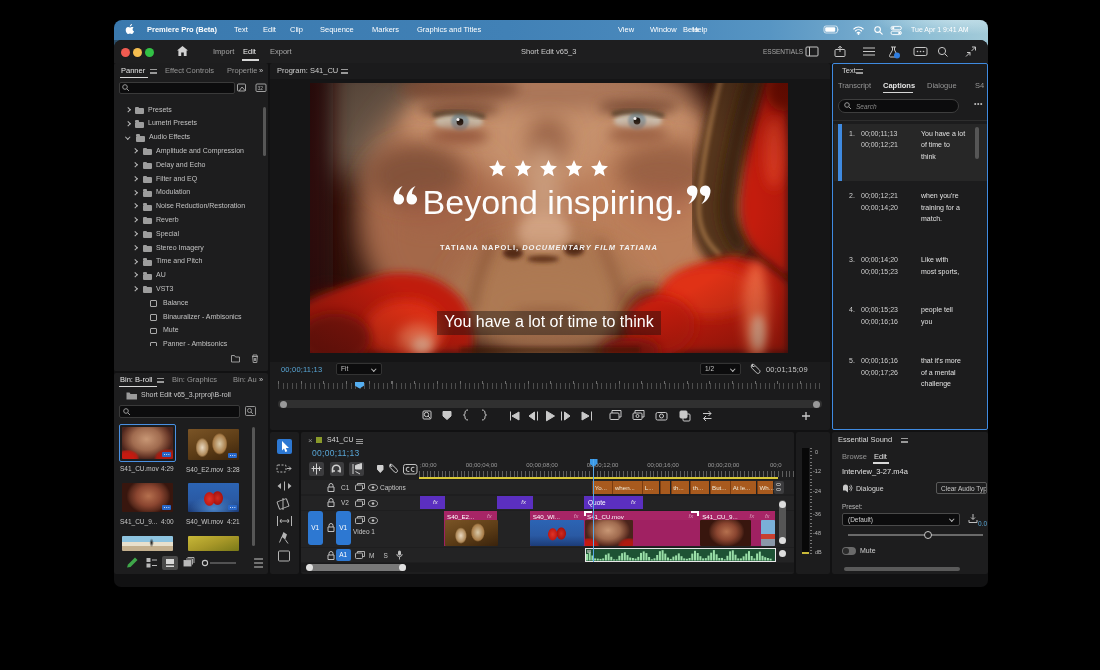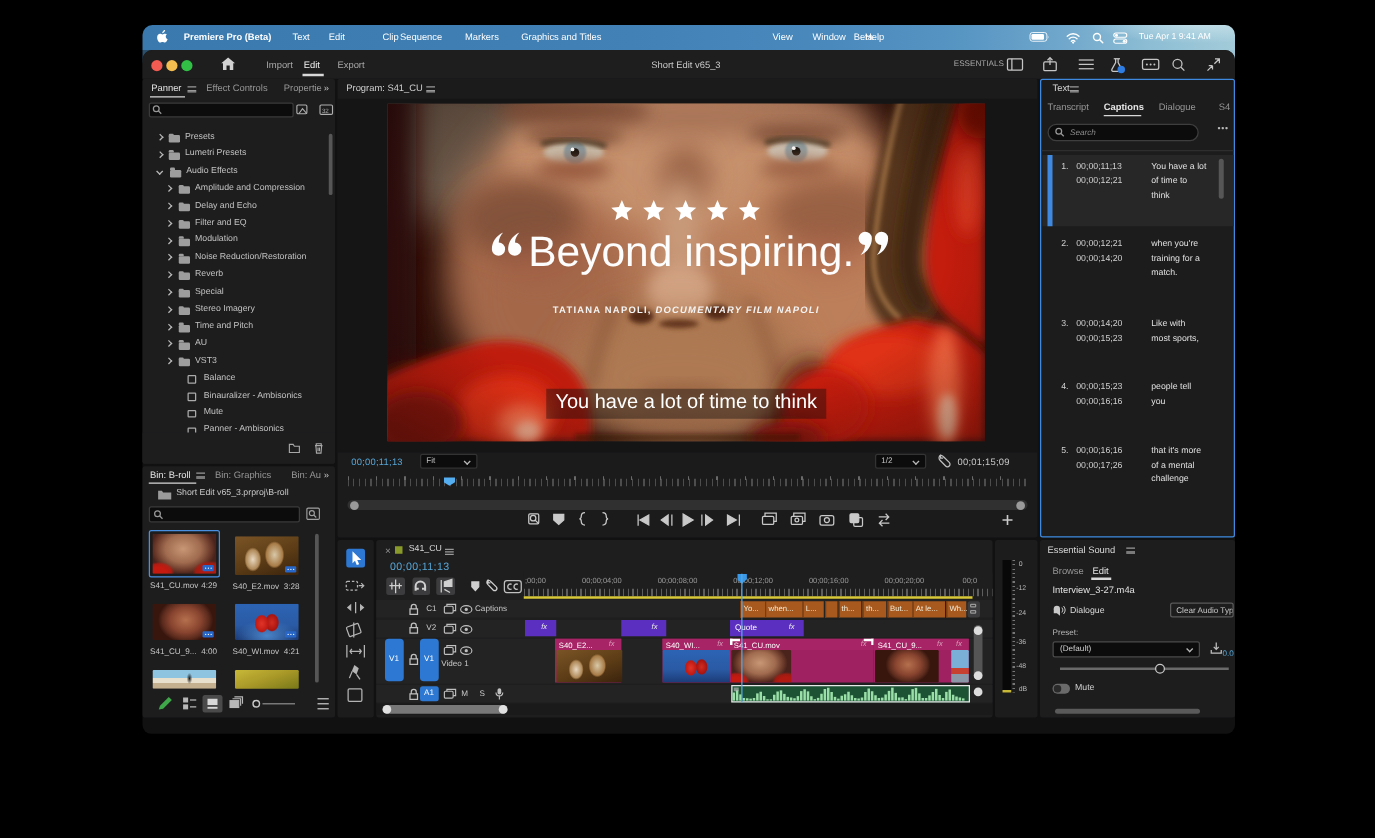--- a/index.html
+++ b/index.html
@@ -47,21 +47,21 @@
   </div>
 <div class="abs corner" style="left:114px;top:40px;background:#2c506c"></div>
 <div class="abs corner" style="left:976px;top:40px;background:#9cc3d3"></div>
 <svg class="abs" width="10" height="12" viewBox="0 0 10 12" style="left:125px;top:24px">
 <path fill="#fff" d="M6.4 1.6c.5-.6.8-1.3.7-1.6-.6 0-1.3.4-1.7.9-.4.5-.7 1.2-.6 1.6.6.1 1.2-.3 1.6-.9z"></path>
 <path fill="#fff" d="M7.1 3c-1 0-1.5.5-2.1.5C4.4 3.5 3.8 3 3 3 1.9 3 .7 4 .7 5.9c0 1.9 1.4 4.1 2.5 4.1.6 0 1-.4 1.8-.4s1.1.4 1.8.4c1 0 2-1.7 2.3-2.7-1-.4-1.5-1.2-1.5-2.1 0-.8.5-1.5 1-1.8C8.2 3.2 7.6 3 7.1 3z"></path>
   </svg>
 <div class="mtxt mbold" style="left:147px">Premiere Pro (Beta)</div>
 <div class="mtxt" style="left:234px">Text</div>
 <div class="mtxt" style="left:263px">Edit</div>
-<div class="mtxt" style="left:306px">Clip</div>
+<div class="mtxt" style="left:290px">Clip</div>
 <div class="mtxt" style="left:320px">Sequence</div>
 <div class="mtxt" style="left:372px">Markers</div>
 <div class="mtxt" style="left:417px">Graphics and Titles</div>
 <div class="mtxt" style="left:618px">View</div>
 <div class="mtxt" style="left:650px">Window</div>
 <div class="mtxt" style="left:692px">Help</div>
 <div class="mtxt" style="left:683px">Beta</div>
 <svg class="abs" width="16" height="8" viewBox="0 0 16 8" style="left:824px;top:26px">
 <rect x="0" y="0" width="13.5" height="7" rx="2" fill="none" stroke="rgba(255,255,255,.85)" stroke-width="0.8"></rect>
 <rect x="1.2" y="1.2" width="10" height="4.6" rx="1" fill="#fff"></rect>
@@ -375,21 +375,21 @@
 <svg width="24" height="22" viewBox="0 0 24 22" style="left:393px;top:186px">
 <path d="M9.5 0 C4 2.5 0.5 7.5 0.5 13.5 A5.3 5.3 0 1 0 6 8 C6 5 7.5 2.5 9.5 0 Z" fill="#fdfdfd"></path>
 <path d="M22.5 0 C17 2.5 13.5 7.5 13.5 13.5 A5.3 5.3 0 1 0 19 8 C19 5 20.5 2.5 22.5 0 Z" fill="#fdfdfd"></path>
   </svg>
 <svg width="24" height="22" viewBox="0 0 24 22" style="left:687px;top:183px">
 <g transform="rotate(180 12 10.5)">
 <path d="M9.5 0 C4 2.5 0.5 7.5 0.5 13.5 A5.3 5.3 0 1 0 6 8 C6 5 7.5 2.5 9.5 0 Z" fill="#fdfdfd"></path>
 <path d="M22.5 0 C17 2.5 13.5 7.5 13.5 13.5 A5.3 5.3 0 1 0 19 8 C19 5 20.5 2.5 22.5 0 Z" fill="#fdfdfd"></path>
     </g>
   </svg>
-<div style="position:absolute;left:310px;top:243px;width:478px;text-align:center;color:#f4f4f4;font-size:7.5px;font-weight:bold;letter-spacing:1px">TATIANA NAPOLI, <span style="font-style:italic">DOCUMENTARY FILM NAPOLI</span></div>
+<div style="position:absolute;left:310px;top:243px;width:478px;text-align:center;color:#f4f4f4;font-size:7.5px;font-weight:bold;letter-spacing:1px">TATIANA NAPOLI, <span style="font-style:italic">DOCUMENTARY FILM TATIANA</span></div>
 <div style="position:absolute;left:310px;top:311px;width:478px;text-align:center"><span style="display:inline-block;background:rgba(12,12,12,.4);color:#fff;font-size:16px;padding:2px 7px 4px">You have a lot of time to think</span></div>
 <div class="t7" style="left:281px;top:365px;color:#58a6d6;font-size:7.5px;letter-spacing:.2px">00;00;11;13</div>
 <div class="srch" style="left:336px;top:362.5px;width:46px;height:12px;border-radius:2px;border-color:#333"></div>
 <div class="t65" style="left:341px;top:365px">Fit</div>
 <div class="chevd" style="left:372px;top:366.5px"></div>
 <div class="srch" style="left:700px;top:362.5px;width:41px;height:12px;border-radius:2px;border-color:#333"></div>
 <div class="t65" style="left:705px;top:365px">1/2</div>
 <div class="chevd" style="left:731px;top:366.5px"></div>
 <svg width="11" height="11" viewBox="0 0 11 11" style="left:750px;top:363px">
 <path d="M2.5 1 C1 2 0.8 4 2 5.2 L6.5 9.8 C7.3 10.6 8.6 10.6 9.4 9.8 10.2 9 10.2 7.7 9.4 6.9 L4.8 2.4 C3.8 1.3 2.5 1 2.5 1 Z M2.5 1 2.5 3.5 4.5 3.5" fill="none" stroke="#c0c0c0" stroke-width="1"></path>

